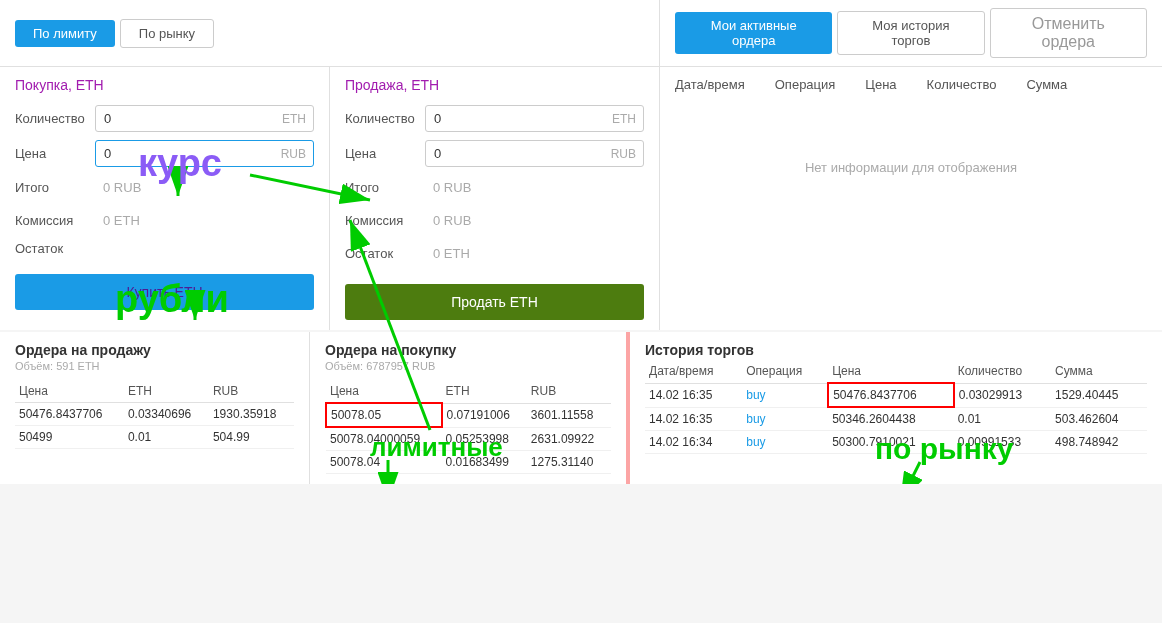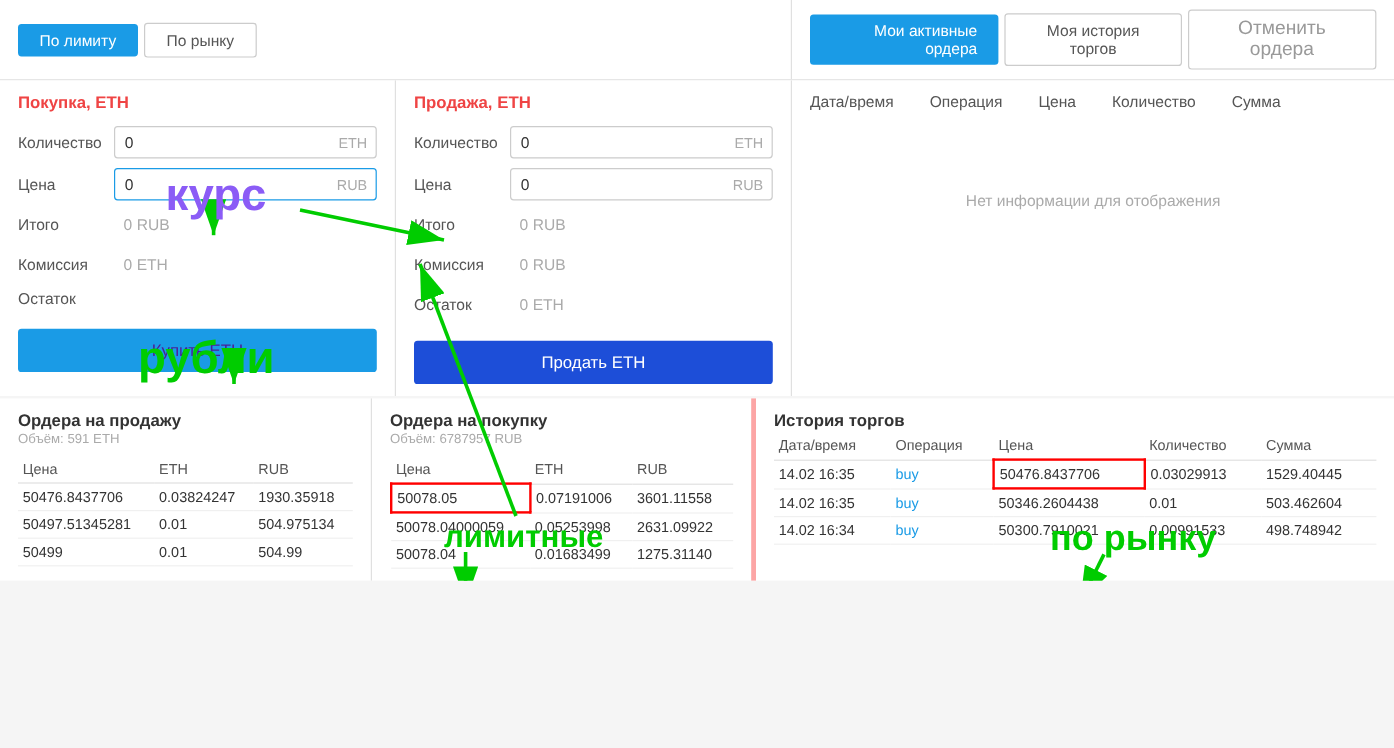--- a/index.html
+++ b/index.html
@@ -12,36 +12,36 @@
     .left-panel { width: 330px; padding: 10px 15px; border-right: 1px solid #e0e0e0; }
     
     .middle-panel { width: 330px; padding: 10px 15px; border-right: 1px solid #e0e0e0; }
     
     .right-panel { flex: 1; padding: 10px 15px; }
 
     .header-row { display: flex; background: #fff; border-bottom: 1px solid #e0e0e0; }
     .header-tabs-left { display: flex; padding: 8px 15px; gap: 5px; align-items: center; width: 660px; border-right: 1px solid #e0e0e0; }
     .header-tabs-right { flex: 1; display: flex; padding: 8px 15px; gap: 5px; align-items: center; justify-content: flex-start; }
 
-    .btn-primary { background: #1a9be6; color: #fff; border: none; padding: 6px 18px; border-radius: 3px; cursor: pointer; font-size: 13px; text-align: right; }
+    .btn-primary { background: #1a9be6; color: #fff; border: none; padding: 6px 18px; border-radius: 3px; cursor: pointer; font-size: 13px; }
     .btn-secondary { background: #fff; color: #555; border: 1px solid #ccc; padding: 6px 18px; border-radius: 3px; cursor: pointer; font-size: 13px; }
     .btn-cancel { background: #fff; color: #999; border: 1px solid #ccc; padding: 6px 18px; border-radius: 3px; cursor: pointer; font-size: 16px; }
 
-    .panel-title { font-size: 14px; font-weight: bold; color: #ef4444; margin-bottom: 12px; }
+    .panel-title { font-size: 14px; font-weight: normal; color: #a21caf; margin-bottom: 12px; }
 
     .form-row { display: flex; align-items: center; margin-bottom: 8px; }
     .form-label { width: 80px; color: #555; font-size: 13px; }
     .form-input-wrap { flex: 1; position: relative; }
     .form-input { width: 100%; border: 1px solid #ccc; border-radius: 3px; padding: 5px 40px 5px 8px; font-size: 13px; color: #333; }
     .form-input.highlighted { border: 1px solid #1a9be6; }
     .input-suffix { position: absolute; right: 8px; top: 50%; transform: translateY(-50%); color: #aaa; font-size: 12px; }
     .form-value { flex: 1; padding: 5px 8px; color: #aaa; font-size: 13px; }
 
     .btn-buy { background: #1a9be6; color: #4c1d95; border: none; padding: 10px 0; border-radius: 3px; cursor: pointer; font-size: 14px; width: 100%; margin-top: 10px; }
-    .btn-sell { background: #1d4ed8; color: #fff; border: none; padding: 10px 0; border-radius: 3px; cursor: pointer; font-size: 14px; width: 100%; margin-top: 10px; }
+    .btn-sell { background: #4d7c0f; color: #fff; border: none; padding: 10px 0; border-radius: 3px; cursor: pointer; font-size: 14px; width: 100%; margin-top: 10px; }
 
     .no-info { color: #aaa; font-size: 13px; text-align: center; padding: 60px 0; }
 
     
     .tables-section { display: flex; background: #fff; margin-top: 2px; }
     .orders-sell-panel { width: 310px; padding: 10px 15px; border-right: 1px solid #e0e0e0; }
     .orders-buy-panel { width: 320px; padding: 10px 15px; border-right: 4px solid #fca5a5; }
     .history-panel { flex: 1; padding: 10px 15px; }
 
     .orders-title { font-size: 14px; font-weight: bold; color: #333; margin-bottom: 2px; }
@@ -179,27 +179,22 @@
         <thead>
           <tr>
             <th>Цена</th>
             <th>ETH</th>
             <th>RUB</th>
           </tr>
         </thead>
         <tbody id="orders-sell-body">
         <tr>
               <td>50476.8437706</td>
-              <td>0.03824247</td>
+              <td>0.03340696</td>
               <td>1930.35918</td>
-            </tr>
-            <tr>
-              <td>50497.51345281</td>
-              <td>0.01</td>
-              <td>504.975134</td>
             </tr>
             <tr>
               <td>50499</td>
               <td>0.01</td>
               <td>504.99</td>
             </tr>
           </tbody>
       </table>
     </div>
 

